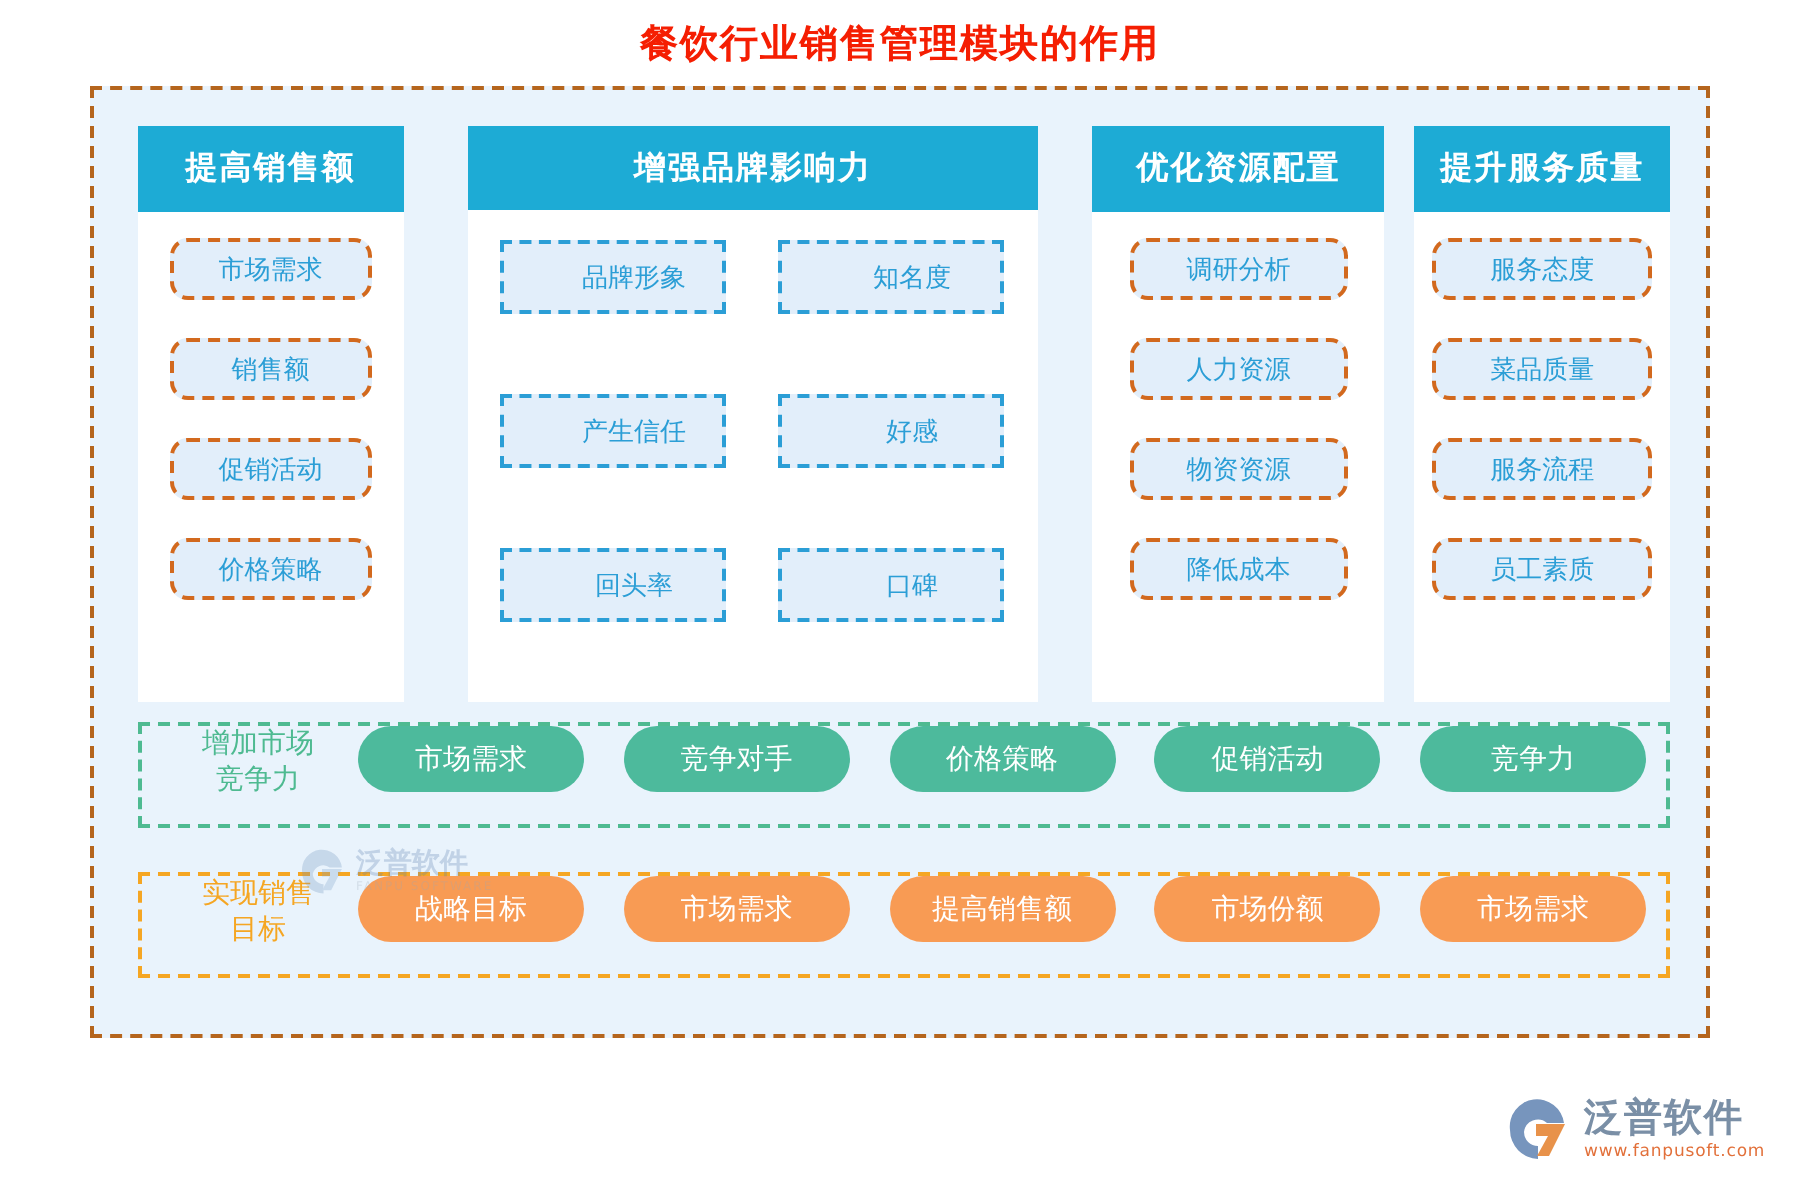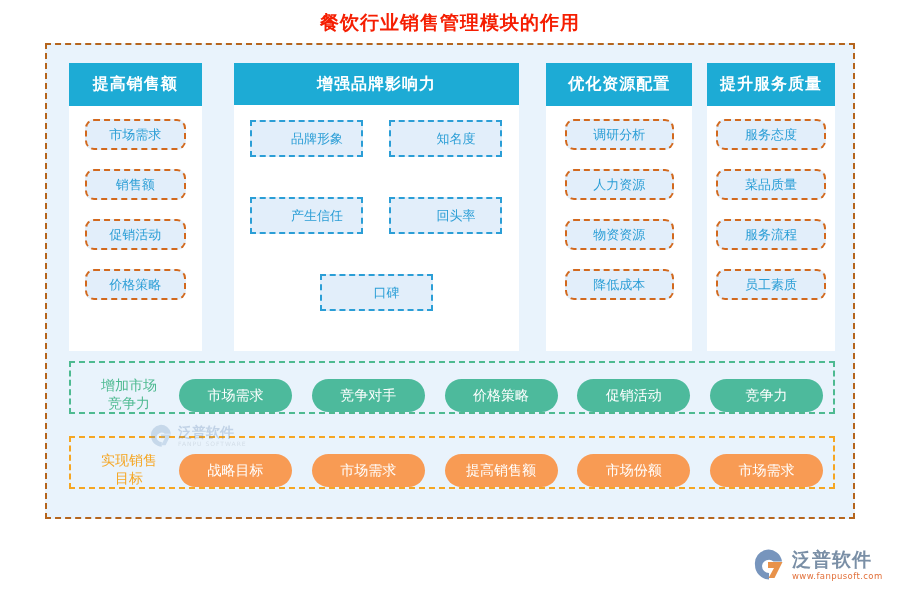--- a/index.html
+++ b/index.html
@@ -111,21 +111,21 @@
   .chip.w3c { width: 109px; }
   .chip.w4c { width: 110px; }
 
   
   .bar {
     position: absolute;
     left: 22px;
     width: 766px;
     height: 53px;
     display: flex;
-    align-items: flex-end;
+    align-items: flex-start;
     background: transparent;
   }
   .bar.green { top: 316px; border: 2px dashed #4eba91; }
   .bar.orange { top: 391px; border: 2px dashed #f5a623; }
 
   .bar-label {
     width: 108px;
     text-align: center;
     font-size: 14px;
     line-height: 18px;
@@ -214,20 +214,21 @@
           <div class="chip">价格策略</div>
         </div>
       </div>
 
       <div class="card w2">
         <div class="card-header">增强品牌影响力</div>
         <div class="card-body grid2">
           <div class="chip sq">品牌形象</div>
           <div class="chip sq">知名度</div>
           <div class="chip sq">产生信任</div>
+          <div class="chip sq">好感</div>
           <div class="chip sq">回头率</div>
           <div class="chip sq">口碑</div>
         </div>
       </div>
 
       <div class="card w3">
         <div class="card-header">优化资源配置</div>
         <div class="card-body">
           <div class="chip w3c">调研分析</div>
           <div class="chip w3c">人力资源</div>

